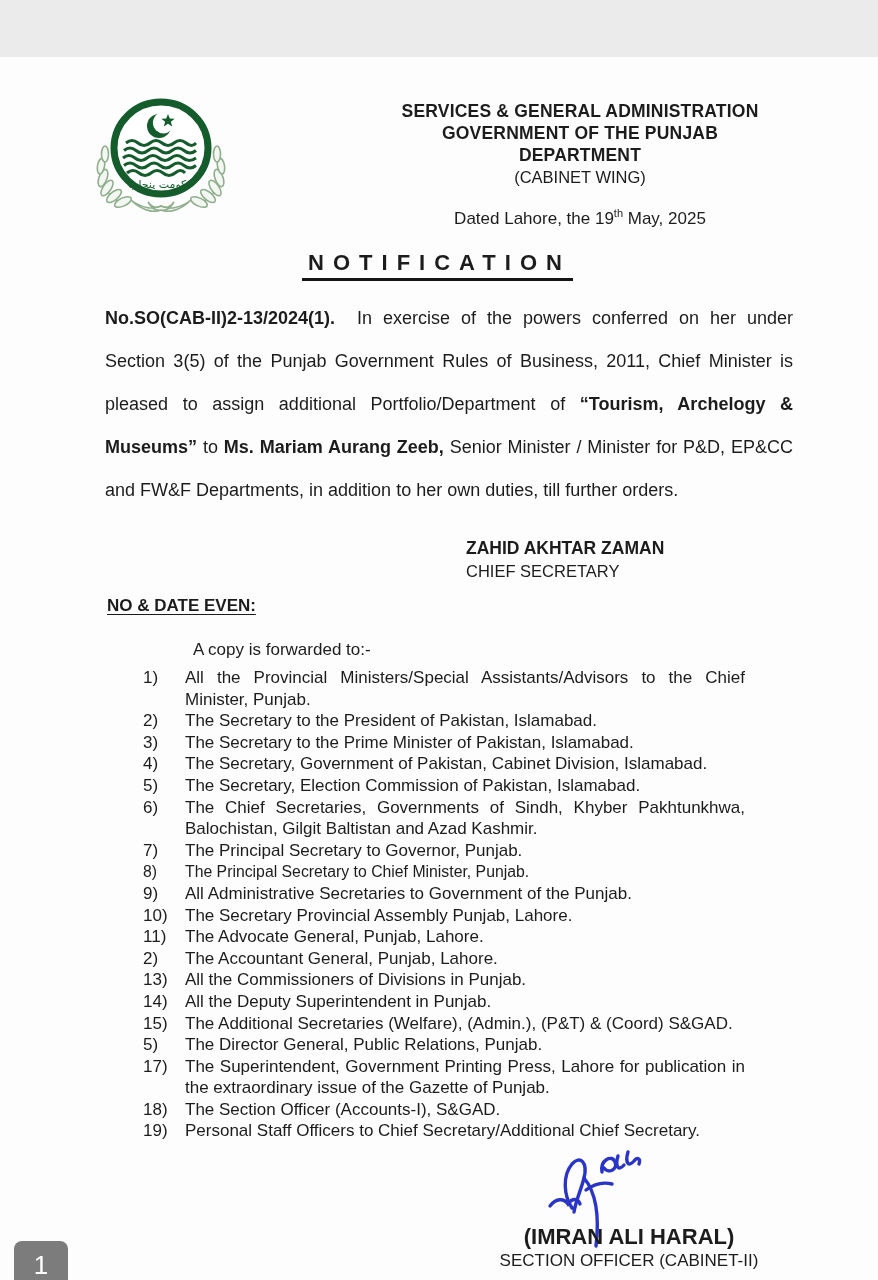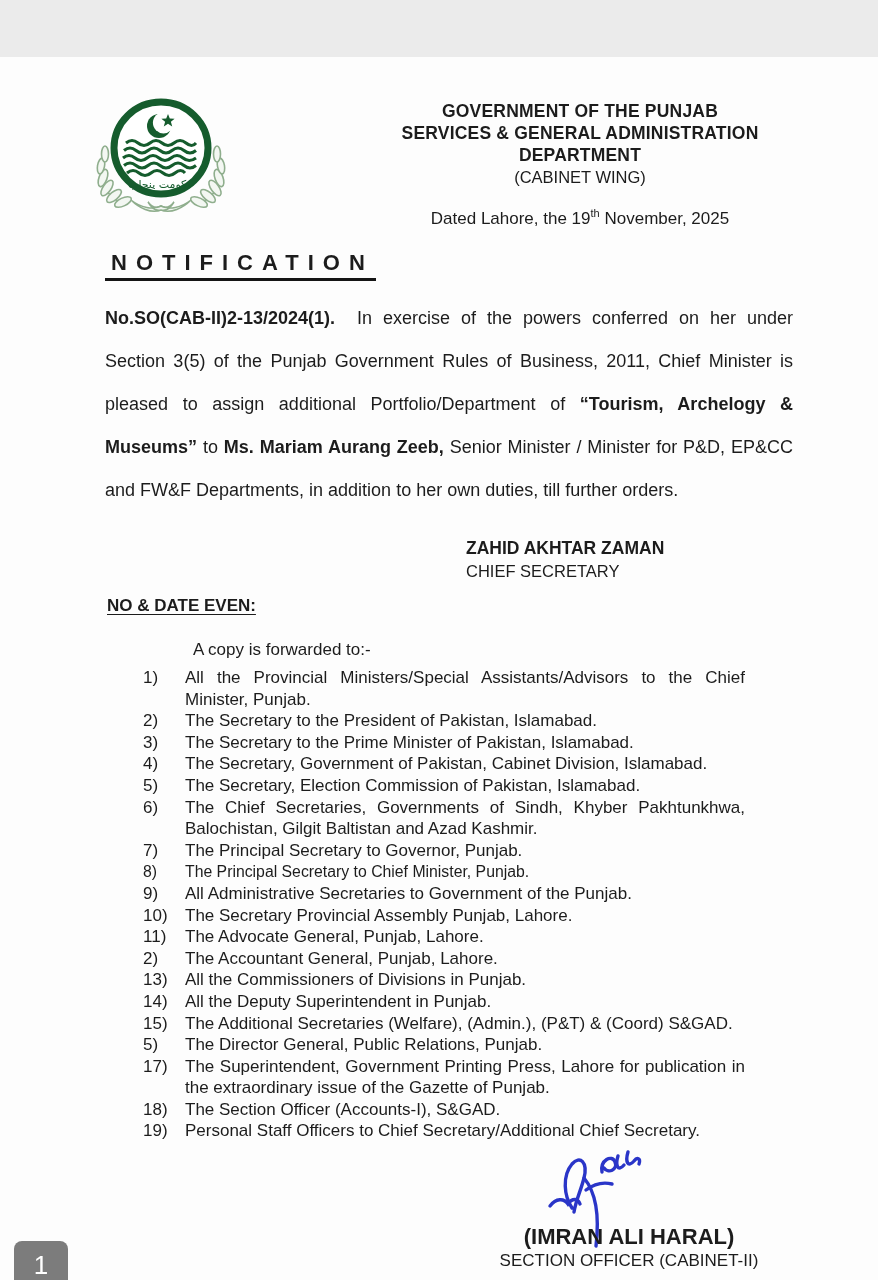--- a/index.html
+++ b/index.html
@@ -10,21 +10,21 @@
 
   
   .crest{left:93px;top:96px;width:136px;height:118px;}
   .head-block{left:370px;top:100px;width:420px;text-align:center;}
   .head-bold{font-weight:bold;font-size:17.5px;line-height:22px;letter-spacing:.2px;}
   .head-reg{font-size:16.5px;line-height:22px;}
   .date-line{left:370px;top:207px;width:420px;text-align:center;font-size:17px;}
   .date-line sup{font-size:11px;}
 
   
-  .title-wrap{left:105px;top:250px;width:665px;text-align:left;}
+  .title-wrap{left:105px;top:250px;width:665px;text-align:center;}
   .title{display:inline-block;font-weight:bold;font-size:22px;letter-spacing:9px;
          border-bottom:3px solid #151515;padding:0 2px 2px 6px;}
 
   
   .para{left:105px;top:297px;width:688px;font-size:18px;line-height:43px;
         text-align:justify;}
   .para b{font-weight:bold;}
 
   
   .sig1{left:466px;top:537px;width:320px;}
@@ -91,27 +91,27 @@
       <path d="M33,47 q6,-5 12,0 t12,0 t12,0 t12,0 t12,0 t10,0"></path>
       <path d="M31,54.5 q6,-5 12,0 t12,0 t12,0 t12,0 t12,0 t12,0"></path>
       <path d="M30,62 q6,-5 12,0 t12,0 t12,0 t12,0 t12,0 t13,0"></path>
       <path d="M31,69.5 q6,-5 12,0 t12,0 t12,0 t12,0 t12,0 t12,0"></path>
       <path d="M34,77 q6,-5 12,0 t12,0 t12,0 t12,0 t10,0"></path>
     </g>
     <text x="68" y="92" text-anchor="middle" font-size="11" fill="#155c2d" font-family="DejaVu Sans, sans-serif">حکومت پنجاب</text>
   </svg>
 
   <div class="abs head-block">
+    <div class="head-bold">SERVICES &amp; GENERAL ADMINISTRATION</div>
     <div class="head-bold">GOVERNMENT OF THE PUNJAB</div>
-    <div class="head-bold">SERVICES &amp; GENERAL ADMINISTRATION</div>
     <div class="head-bold">DEPARTMENT</div>
     <div class="head-reg">(CABINET WING)</div>
   </div>
 
-  <div class="abs date-line"><span>Dated Lahore, the 19</span><sup>th</sup><span> November, 2025</span></div>
+  <div class="abs date-line"><span>Dated Lahore, the 19</span><sup>th</sup><span> May, 2025</span></div>
 
   <div class="abs title-wrap">
     <span class="title">NOTIFICATION</span>
   </div>
 
   <div class="abs para"><b>No.SO(CAB-II)2-13/2024(1).</b><span>&nbsp;&nbsp;In exercise of the powers conferred on her under Section 3(5) of the Punjab Government Rules of Business, 2011, Chief Minister is pleased to assign additional Portfolio/Department of </span><b>“Tourism, Archelogy &amp; Museums”</b><span> to </span><b>Ms. Mariam Aurang Zeeb,</b><span> Senior Minister / Minister for P&amp;D, EP&amp;CC and FW&amp;F Departments, in addition to her own duties, till further orders.</span></div>
 
   <div class="abs sig1">
     <div class="nm">ZAHID AKHTAR ZAMAN</div>
     <div class="ds">CHIEF SECRETARY</div>

